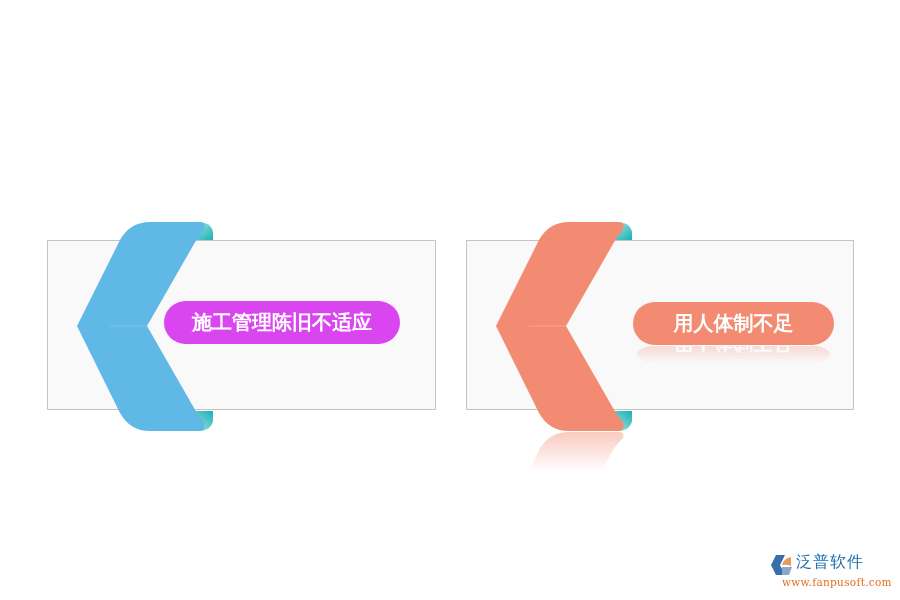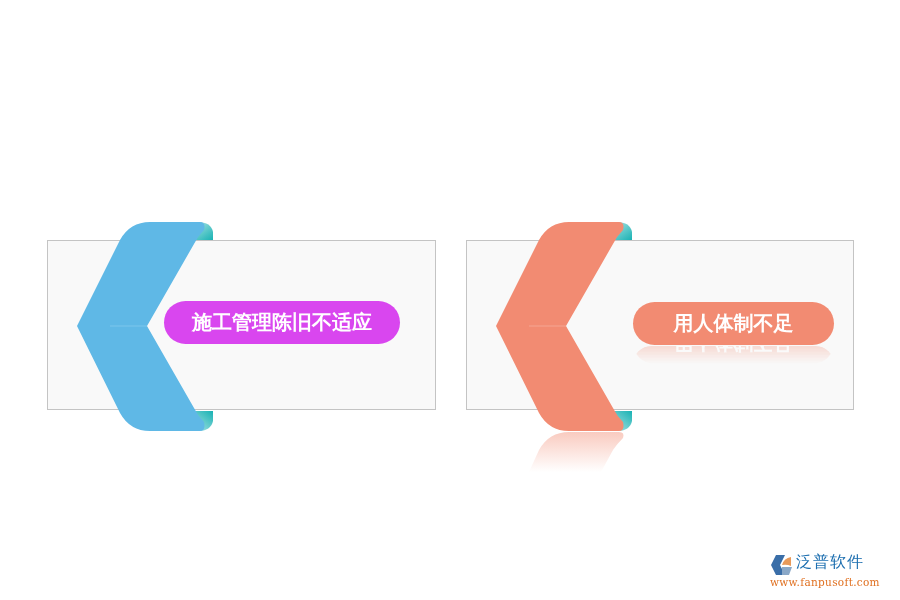--- a/index.html
+++ b/index.html
@@ -32,21 +32,21 @@
       border-radius: 22px; transform: scaleY(-1);
       display: flex; align-items: center; justify-content: center;
       color: #fff; font-size: 20px; font-weight: bold;
     }
     .logo { position: absolute; left: 766px; top: 552px; width: 130px; height: 40px; }
     .logo-text-cn {
       position: absolute; left: 30px; top: 0px; font-size: 16px;
       color: #1d6fb0; font-weight: normal; letter-spacing: 1px;
     }
     .logo-text-url {
-      position: absolute; left: 4px; top: 24px; font-size: 10.5px;
+      position: absolute; left: 16px; top: 24px; font-size: 10.5px;
       font-family: "DejaVu Serif", "Liberation Serif", serif;
       color: #e07020; letter-spacing: 0.3px;
     }
   </style>
 </head>
 <body>
 
 <div class="panel-box" style="left:47px; top:240px; width:389px; height:170px;"></div>
 
 <svg class="chevron" style="left:70px; top:218px;" width="150" height="218" viewBox="0 0 150 218">

